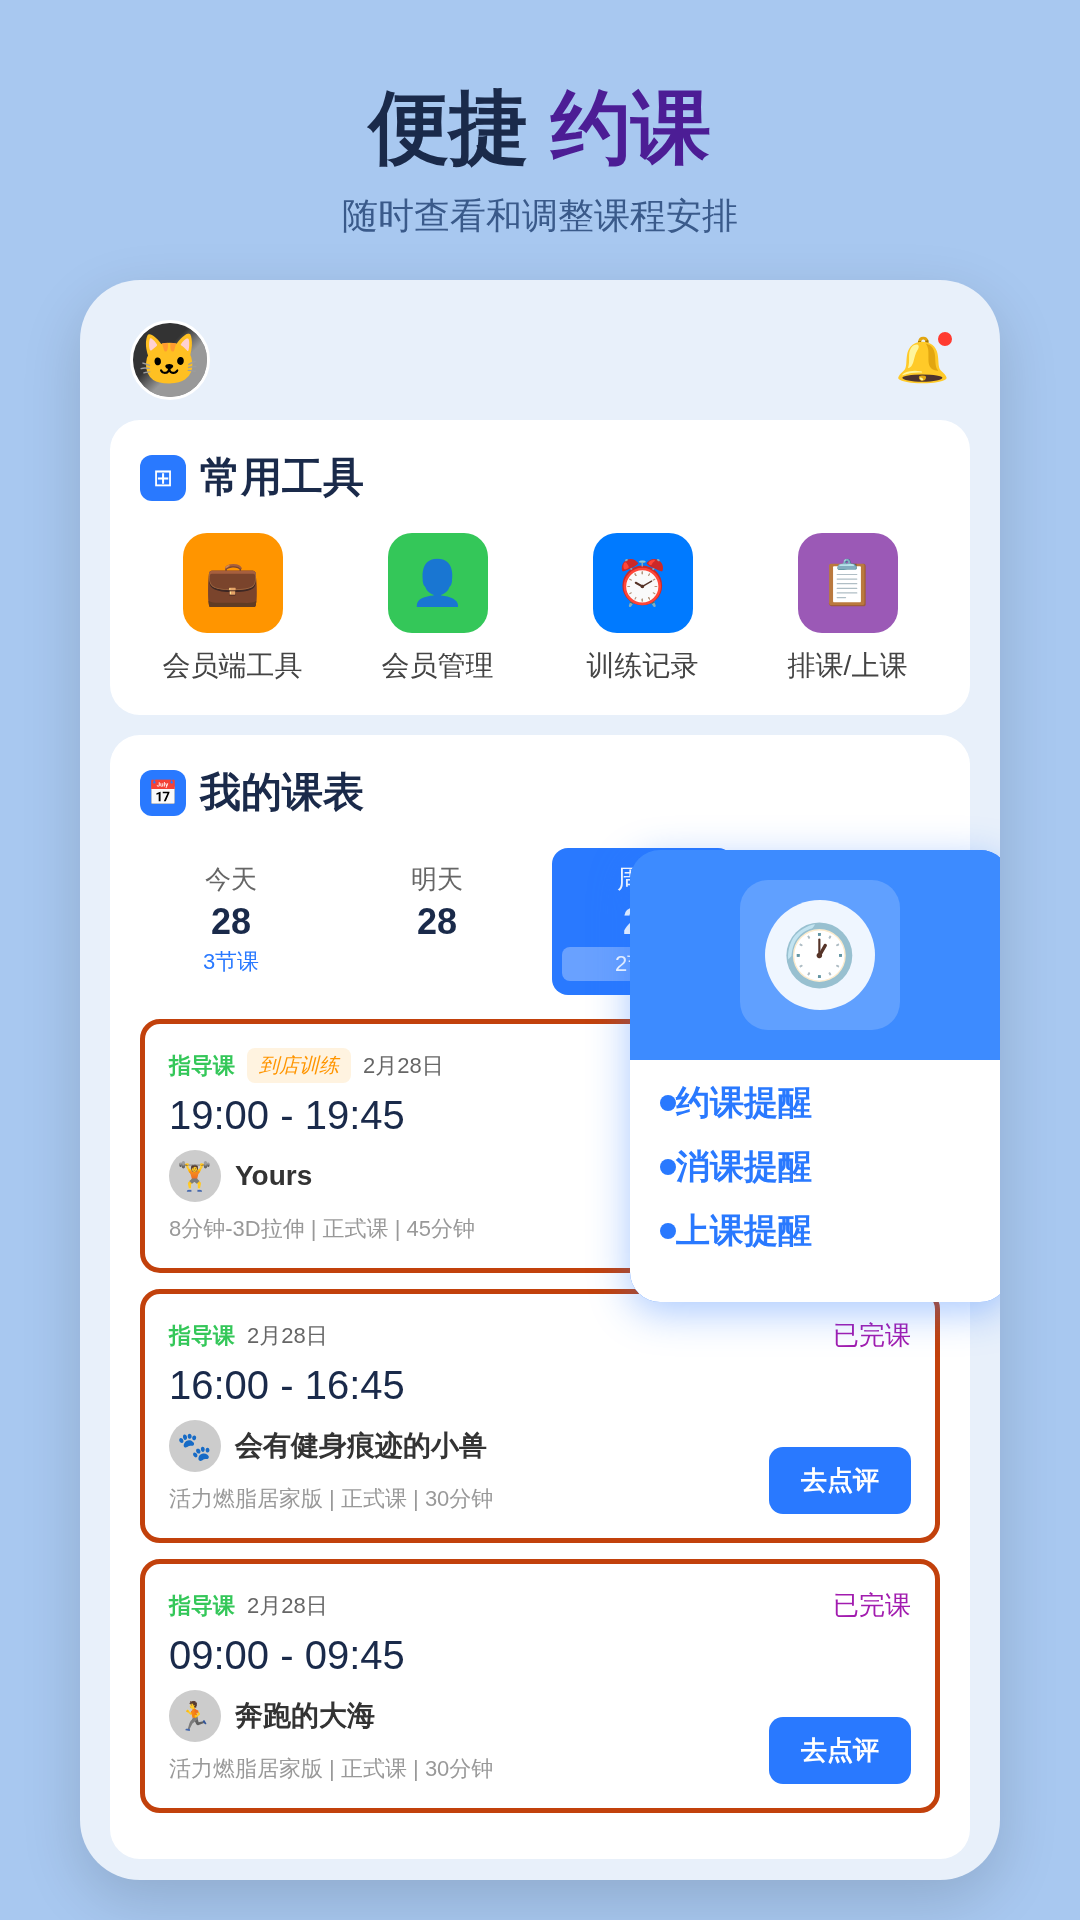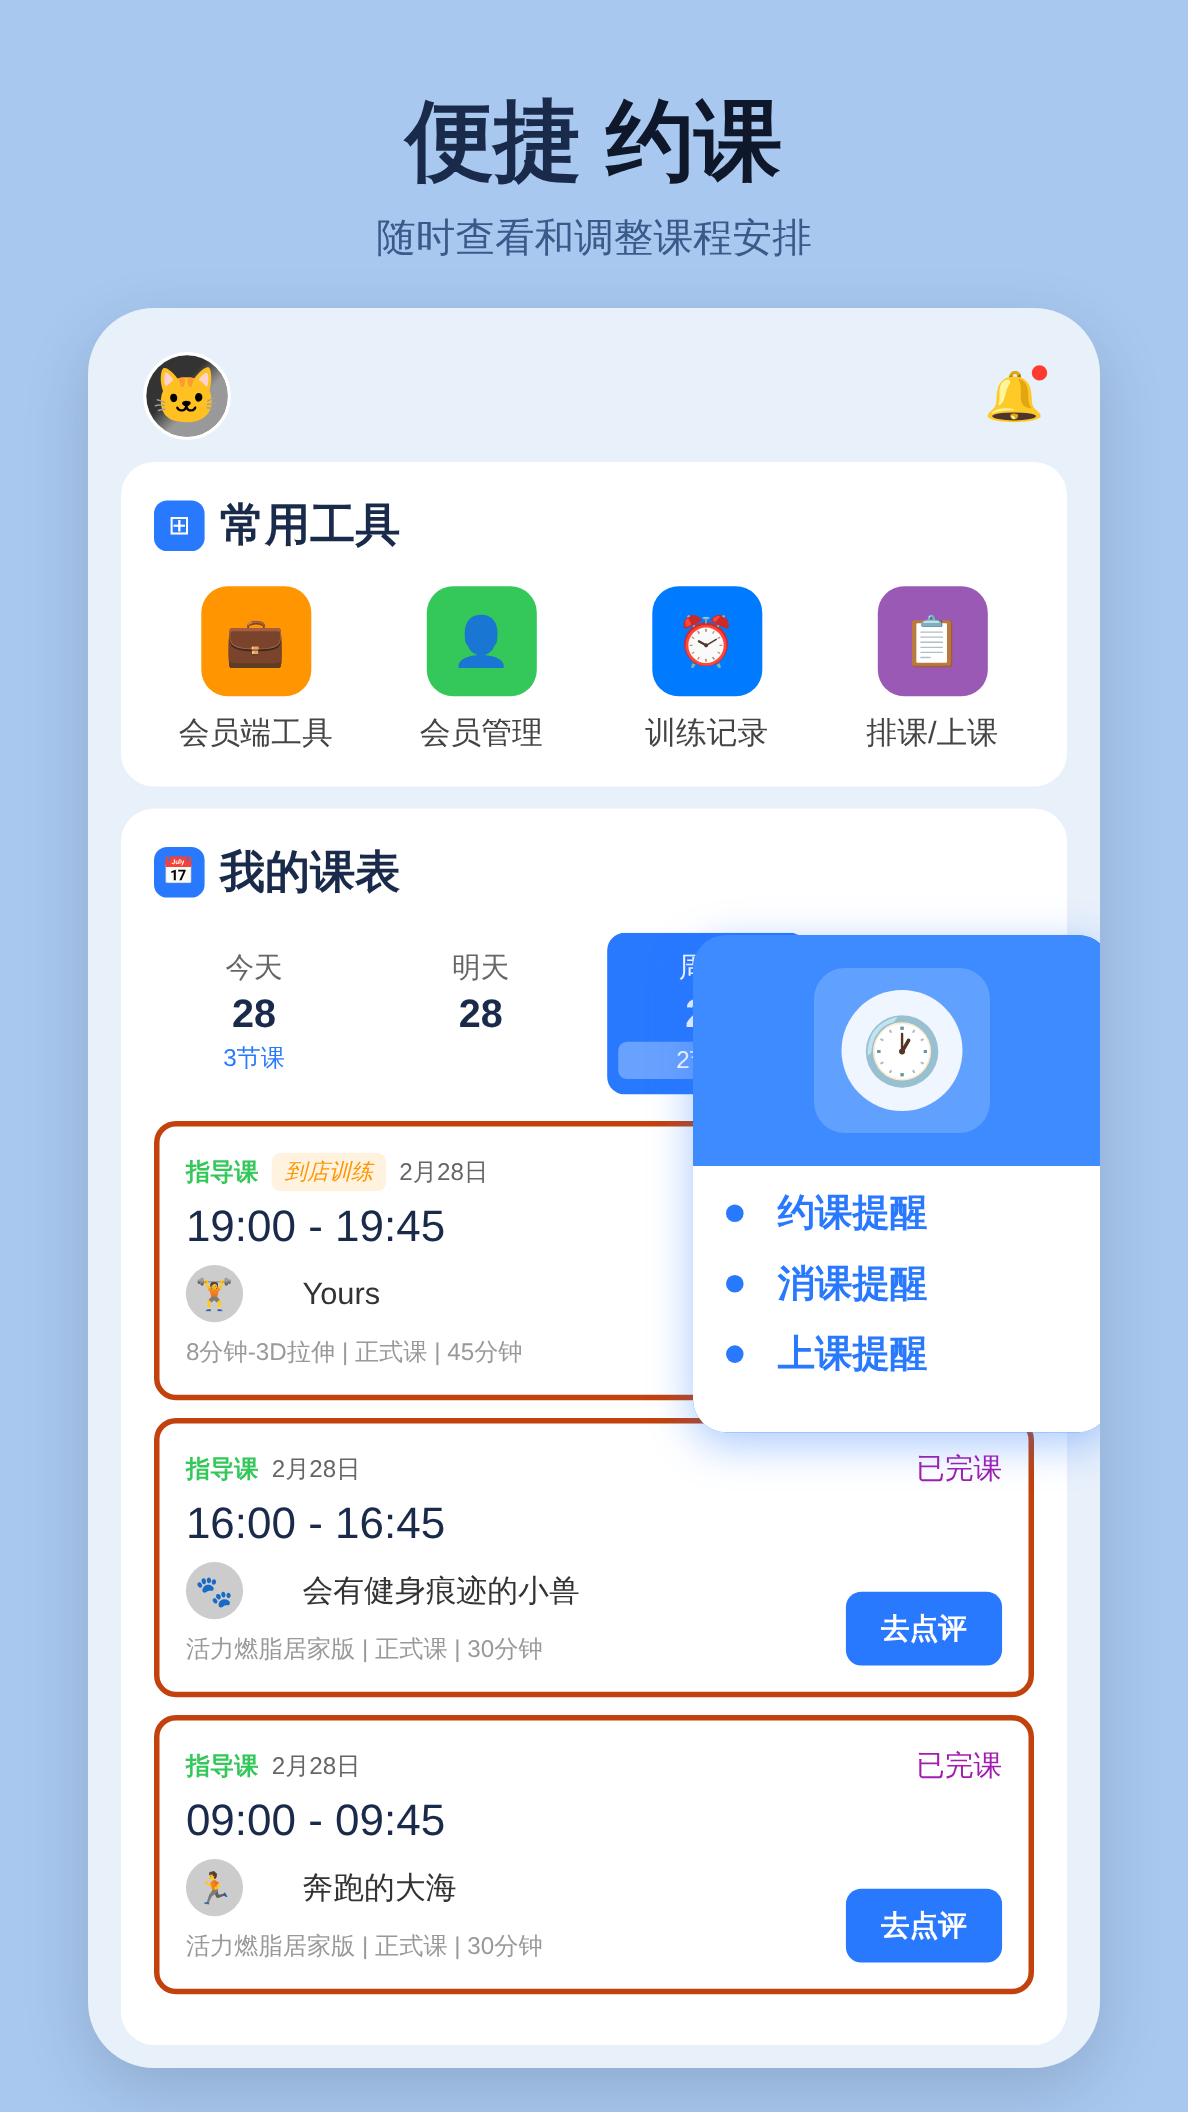--- a/index.html
+++ b/index.html
@@ -18,21 +18,21 @@
       padding-top: 80px;
       margin-bottom: 40px;
     }
     .hero-title {
       font-size: 80px;
       font-weight: 900;
       color: #1a2a4a;
       line-height: 1.2;
     }
     .hero-title-accent {
-      color: #0f172a;
+      color: #4c1d95;
       margin-top: 43px;
     }
     .hero-subtitle {
       font-size: 36px;
       color: #3a5a8a;
       margin-top: 16px;
     }
 
     
     .phone-wrapper {
@@ -266,22 +266,21 @@
       background: #ccc;
       overflow: hidden;
       display: flex;
       align-items: center;
       justify-content: center;
       font-size: 28px;
     }
     .trainer-name {
       font-size: 28px;
       color: #333;
-      font-weight: 400;
-      margin-left: 40px;
+      font-weight: 700;
     }
     .lesson-meta {
       font-size: 22px;
       color: #999;
     }
     .review-btn {
       position: absolute;
       right: 24px;
       bottom: 24px;
       background: #2979ff;
@@ -313,21 +312,21 @@
       background: #3d8bff;
       min-height: 160px;
     }
     .popup-list {
       padding: 20px 30px 30px;
       background: #fff;
     }
     .popup-item {
       display: flex;
       align-items: center;
-      gap: 31px;
+      gap: 0;
       margin-bottom: 18px;
     }
     .popup-bullet {
       width: 16px;
       height: 16px;
       background: #2979ff;
       border-radius: 50%;
       flex-shrink: 0;
     }
     .popup-text {

